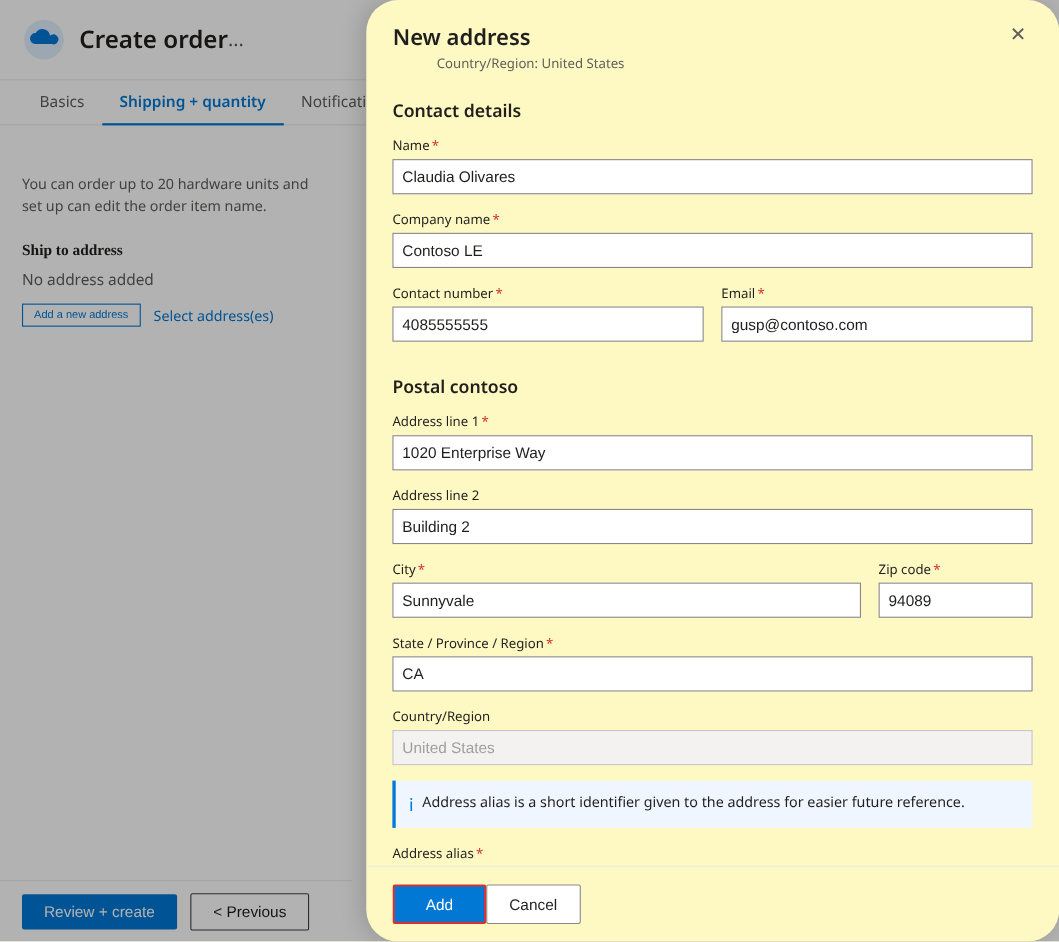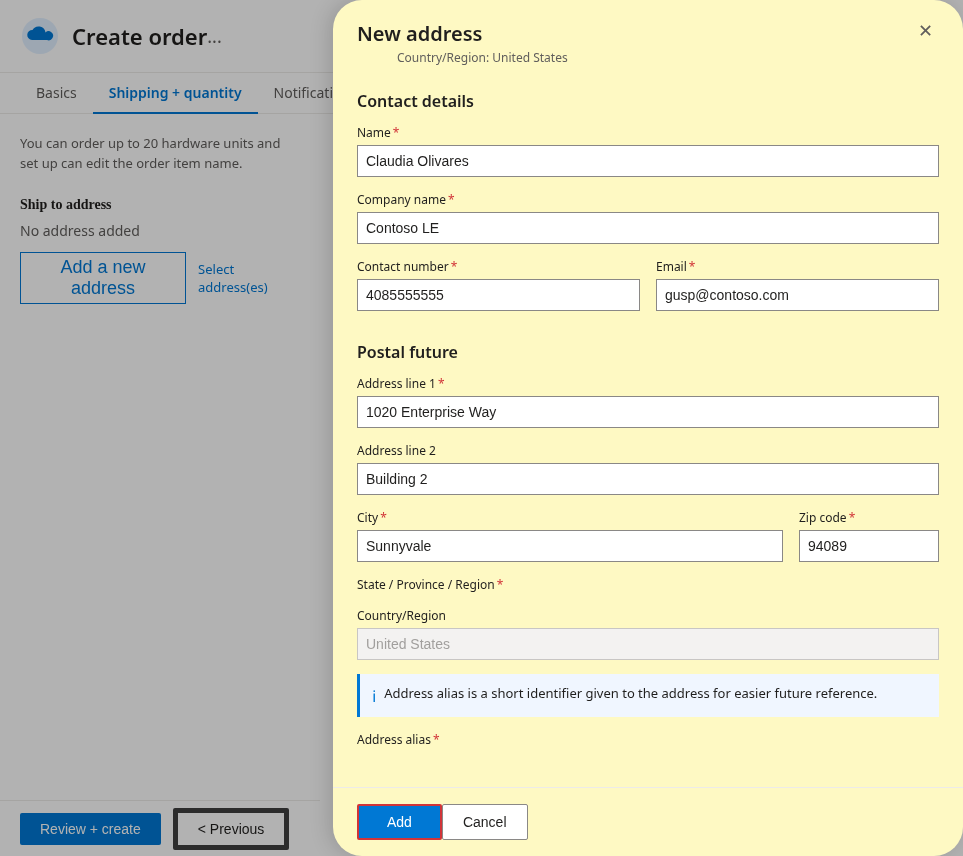--- a/index.html
+++ b/index.html
@@ -65,20 +65,21 @@
       border-bottom: 2px solid #0078d4;
       font-weight: 600;
     }
 
     
     .left-content {
       padding: 20px;
       color: #605e5c;
       font-size: 13px;
       max-width: 320px;
+      margin-top: 24px;
     }
     .left-content p {
       margin-bottom: 24px;
       line-height: 1.5;
     }
     .ship-to-label {
       font-weight: 600;
       font-size: 14px;
       color: #201f1e;
       margin-bottom: 8px;
@@ -93,21 +94,21 @@
       display: flex;
       gap: 12px;
       align-items: center;
     }
     .add-address-btn {
       color: #0078d4;
       border: 1px solid #0078d4;
       padding: 4px 10px;
       background: #fff;
       cursor: pointer;
-      font-size: 18px;
+      font-size: 10px;
     }
     .select-address-link {
       color: #0078d4;
       cursor: pointer;
       font-size: 13px;
       text-decoration: none;
     }
 
     
     .bottom-bar {
@@ -128,21 +129,21 @@
       color: #fff;
       border: none;
       padding: 8px 20px;
       font-size: 14px;
       cursor: pointer;
       border-radius: 2px;
     }
     .prev-btn {
       background: #fff;
       color: #201f1e;
-      border: 5px solid #404040;
+      border: 1px solid #404040;
       padding: 8px 20px;
       font-size: 14px;
       cursor: pointer;
       border-radius: 2px;
     }
 
     
     .modal-overlay {
       position: absolute;
       top: 0; left: 0;
@@ -368,21 +369,21 @@
         <input class="form-input" type="text" value="4085555555" style="">
       </div>
       <div class="form-group">
         <label class="form-label">
           <span>Email</span><span class="required">*</span>
         </label>
         <input class="form-input" type="text" value="gusp@contoso.com" style="">
       </div>
     </div>
 
-    <div class="section-title">Postal future</div>
+    <div class="section-title">Postal contoso</div>
 
     <div class="form-group">
       <label class="form-label">
         <span>Address line 1</span><span class="required">*</span>
       </label>
       <input class="form-input" type="text" value="1020 Enterprise Way" style="">
     </div>
 
     <div class="form-group">
       <label class="form-label">Address line 2</label>
@@ -401,20 +402,21 @@
           <span>Zip code</span><span class="required">*</span>
         </label>
         <input class="form-input" type="text" value="94089" style="">
       </div>
     </div>
 
     <div class="form-group">
       <label class="form-label">
         <span>State / Province / Region</span><span class="required">*</span>
       </label>
+      <input class="form-input" type="text" value="CA" style="">
     </div>
 
     <div class="form-group">
       <label class="form-label">Country/Region</label>
       <input class="form-input disabled" type="text" value="United States" disabled="" style="">
     </div>
 
     <div class="info-box">
       <span class="info-icon">ℹ</span>
       <span>Address alias is a short identifier given to the address for easier future reference.</span>

